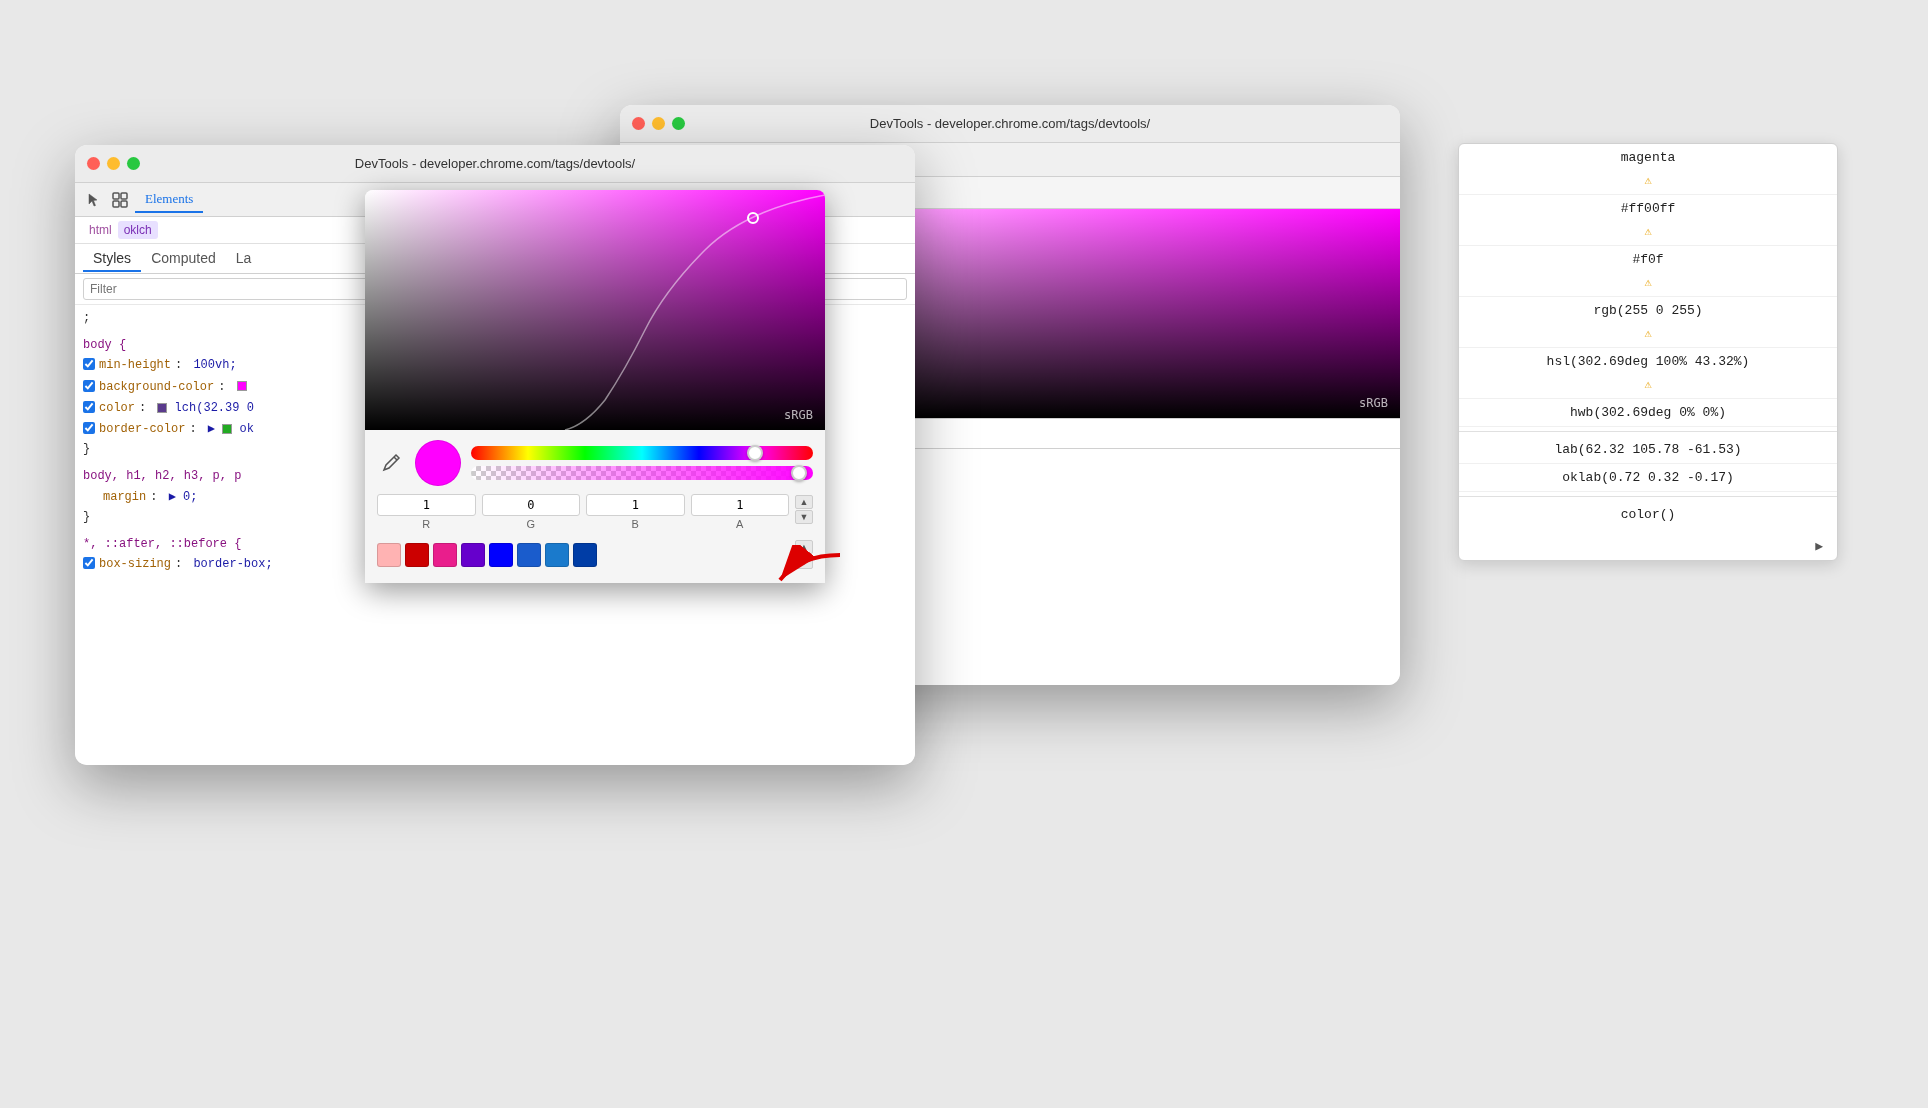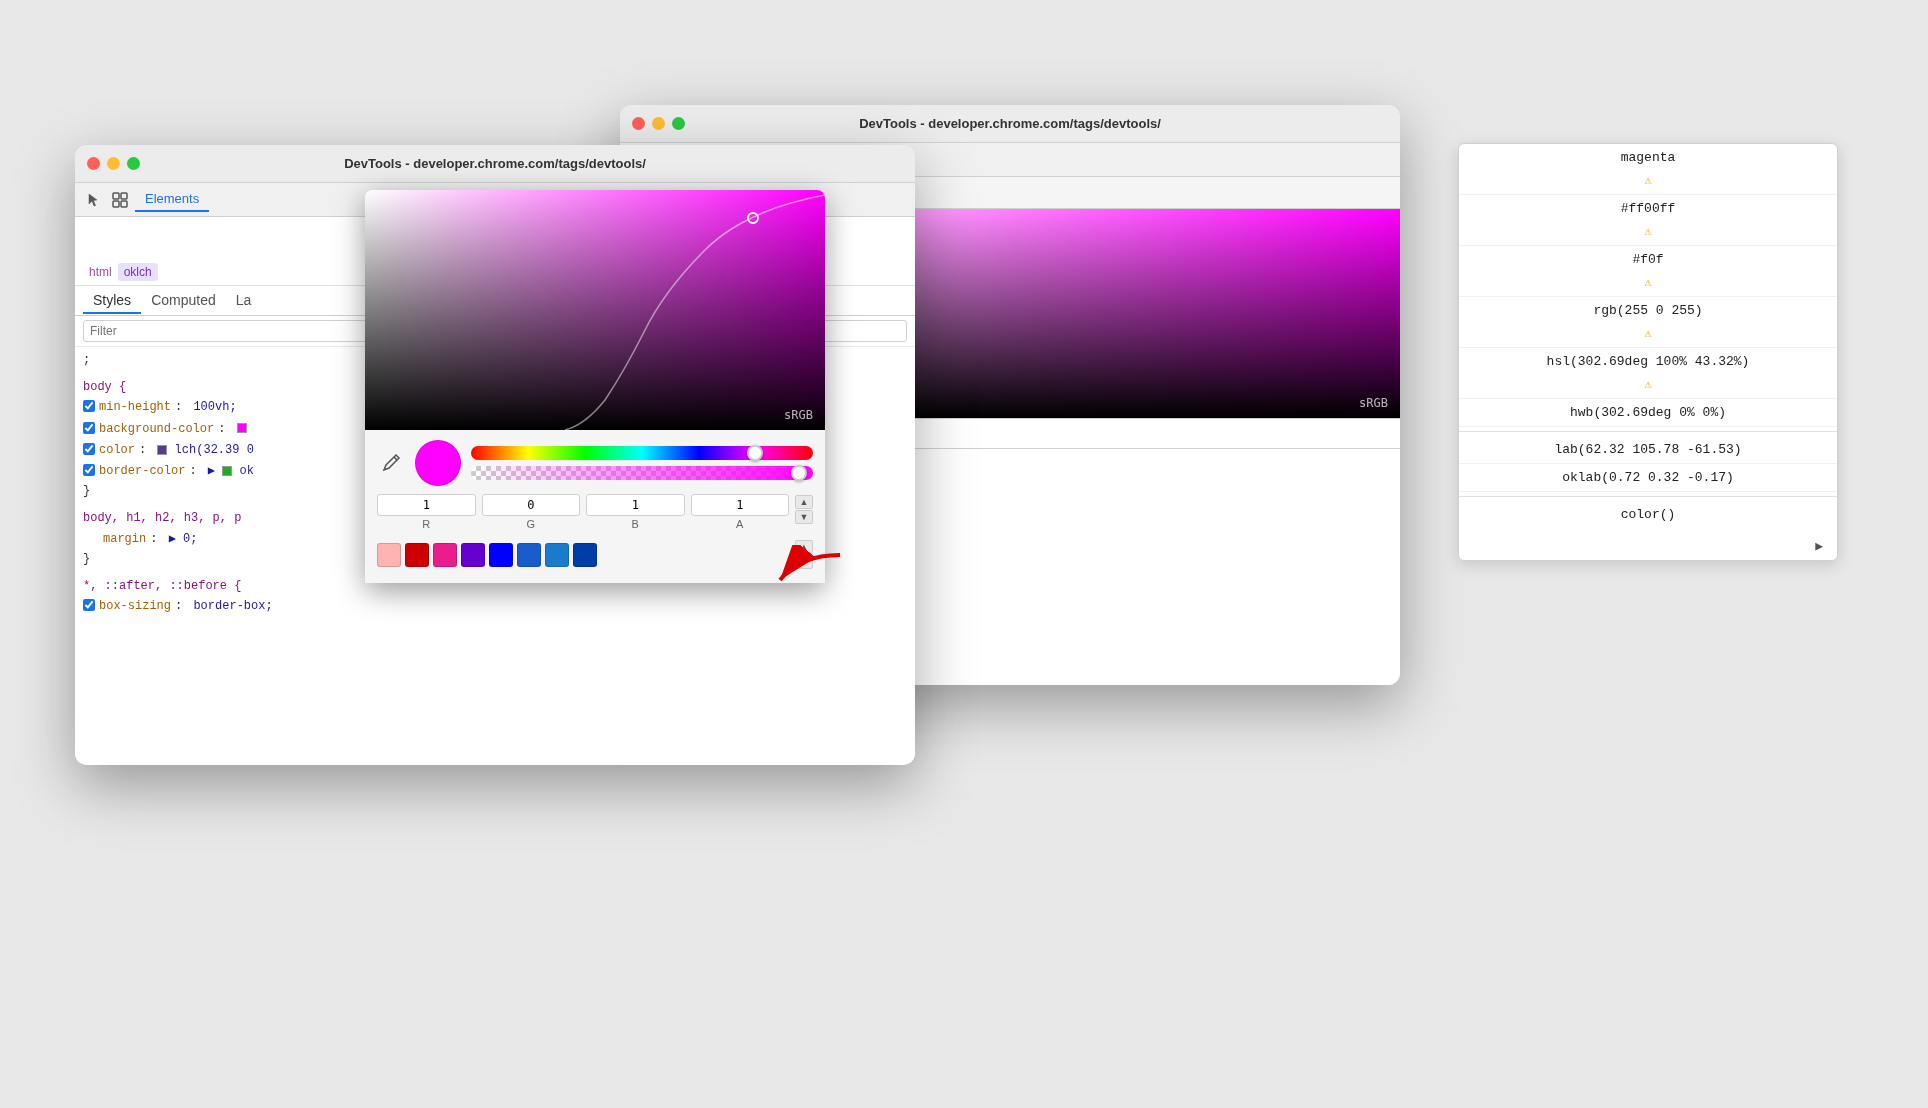--- a/index.html
+++ b/index.html
@@ -59,21 +59,21 @@
     .tl-close { background: #ff5f57; }
     .tl-min { background: #febc2e; }
     .tl-max { background: #28c840; }
 
     .title-text {
       position: absolute;
       left: 50%;
       transform: translateX(-50%);
       font-size: 13px;
       color: #333;
-      font-weight: 700;
+      font-weight: 400;
     }
 
     
     .devtools-content {
       display: flex;
       flex-direction: column;
       height: calc(100% - 38px);
       background: #fff;
     }
 
@@ -97,20 +97,21 @@
       color: #666;
       font-size: 14px;
     }
 
     .tab {
       padding: 6px 12px;
       font-size: 13px;
       cursor: pointer;
       color: #555;
       border-bottom: 2px solid transparent;
+      font-family: Liberation Serif, serif;
     }
 
     .tab.active {
       color: #1a73e8;
       border-bottom: 2px solid #1a73e8;
     }
 
     .breadcrumb-bar {
       padding: 4px 8px;
       background: #fff;
@@ -118,21 +119,20 @@
       display: flex;
       gap: 0;
       font-size: 12px;
     }
 
     .breadcrumb-item {
       padding: 2px 6px;
       border-radius: 3px;
       cursor: pointer;
       color: #a050a0;
-      margin-top: 42px;
     }
 
     .breadcrumb-item.active {
       background: #e8e0ff;
       color: #7b2fb5;
     }
 
     .panel-tabs {
       display: flex;
       align-items: center;

